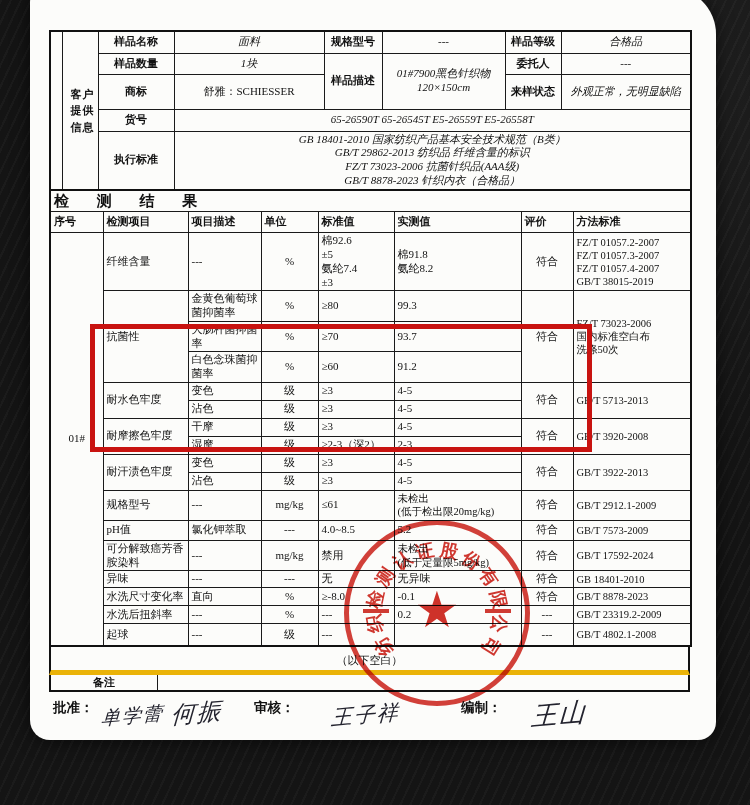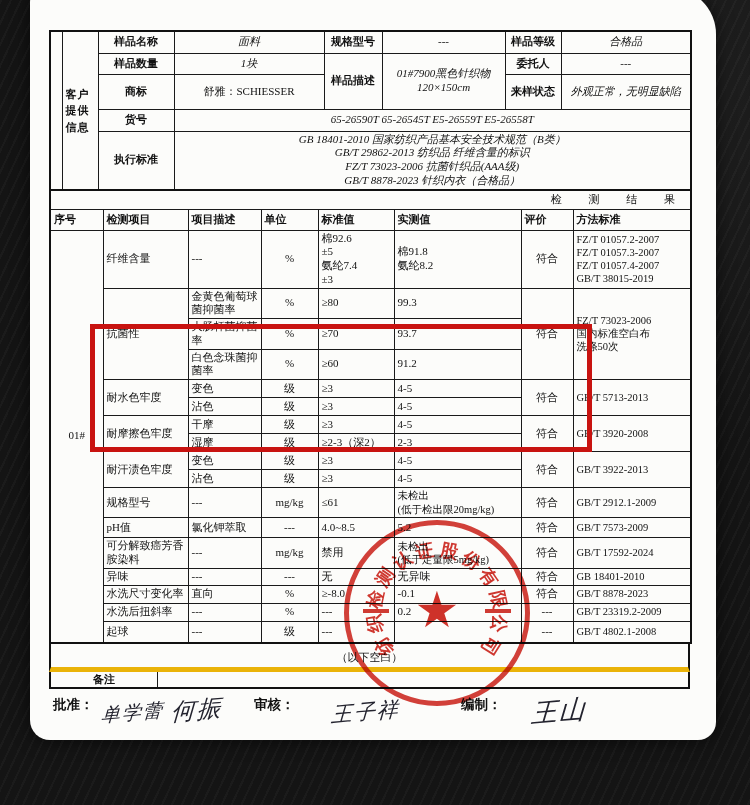--- a/index.html
+++ b/index.html
@@ -11,22 +11,22 @@
   .paper{position:absolute;left:30px;top:-12px;width:686px;height:752px;background:#fcfcfa;
     border-radius:14px 46px 18px 20px;box-shadow:0 0 18px rgba(0,0,0,.6);}
   .doc{position:absolute;left:19px;top:42px;width:641px;}
   table{border-collapse:collapse;table-layout:fixed;width:641px;font-size:11px;line-height:1.25;}
   td{border:1px solid #1a1a1a;padding:1px 3px;vertical-align:middle;overflow:hidden;}
   .t-outer{border:2px solid #111;}
   .lbl{text-align:center;font-weight:bold;}
   .val{text-align:center;font-style:italic;}
   .ctr{text-align:center;}
   .pre{white-space:pre-line;}
-  .side-lbl{text-align:left;font-weight:bold;letter-spacing:1px;line-height:1.5;margin-top:12px;}
-  .band{font-weight:normal;text-align:right;letter-spacing:12px;height:16px;font-size:11px;}
+  .side-lbl{text-align:right;font-weight:bold;letter-spacing:1px;line-height:1.5;margin-top:12px;}
+  .band{font-weight:bold;text-align:left;letter-spacing:12px;height:16px;font-size:15px;}
   .hdr td{font-weight:bold;height:18px;}
   .foot-row{position:relative;border-left:2px solid #111;border-right:2px solid #111;border-bottom:5px solid #eab308;background:transparent;}
   .blank-row{height:30px;text-align:center;font-size:11px;padding-top:8px;box-sizing:border-box;}
   .issue-row{height:23px;}
   .issue-row span{position:absolute;top:4px;font-size:11px;}
   .remark-row{display:flex;border-bottom:2px solid #111;}
   .remark-label{width:106px;flex:0 0 106px;border-right:1px solid #1a1a1a;display:flex;align-items:center;justify-content:center;font-weight:bold;font-size:11px;}
   .remark-text{flex:1;padding:2px 6px;font-size:10.6px;line-height:1.45;}
   .sign-row{position:relative;height:50px;margin-top:3px;}
   .sign-row .cap{position:absolute;font-weight:bold;font-size:13.5px;top:4px;}

